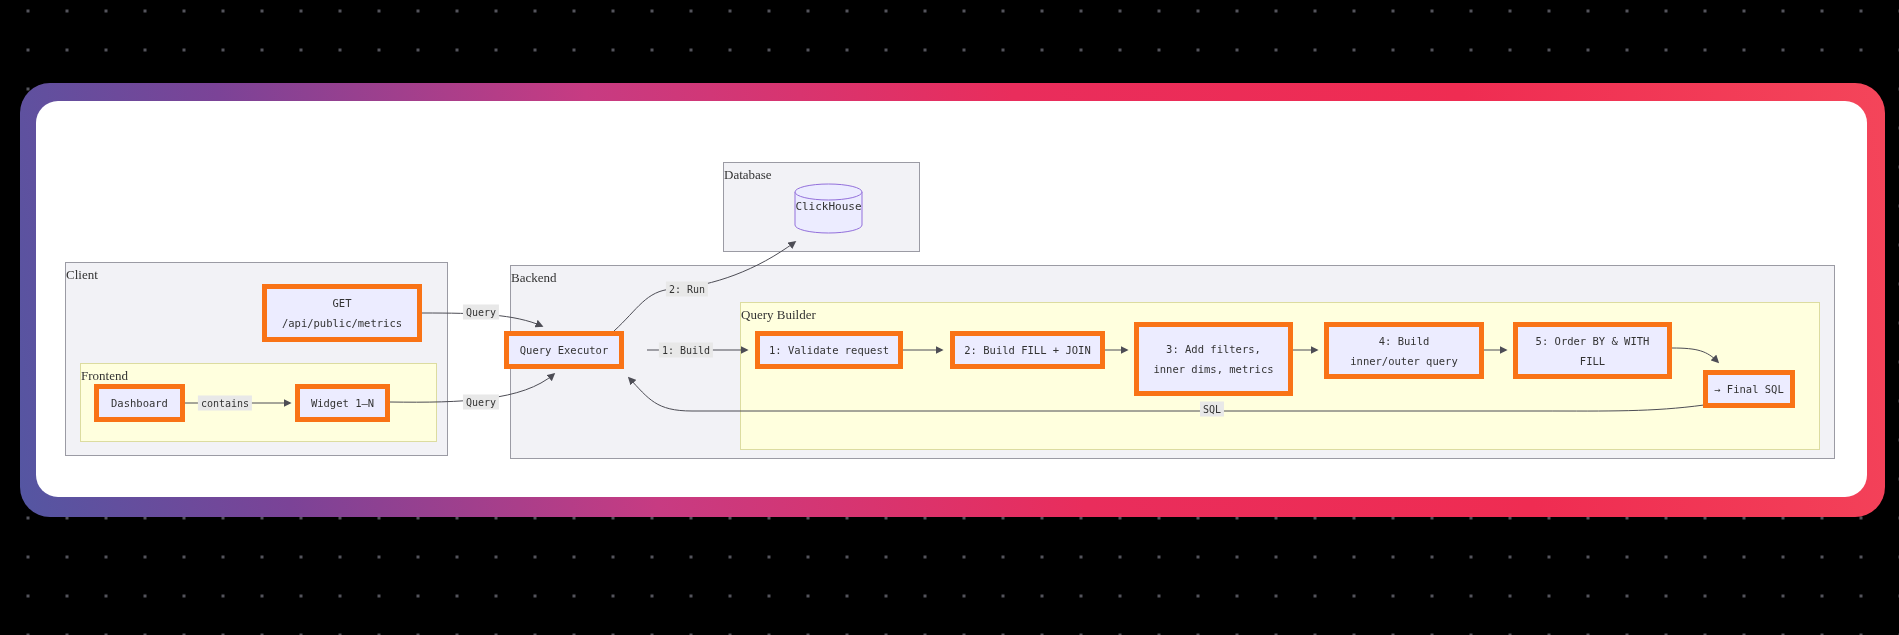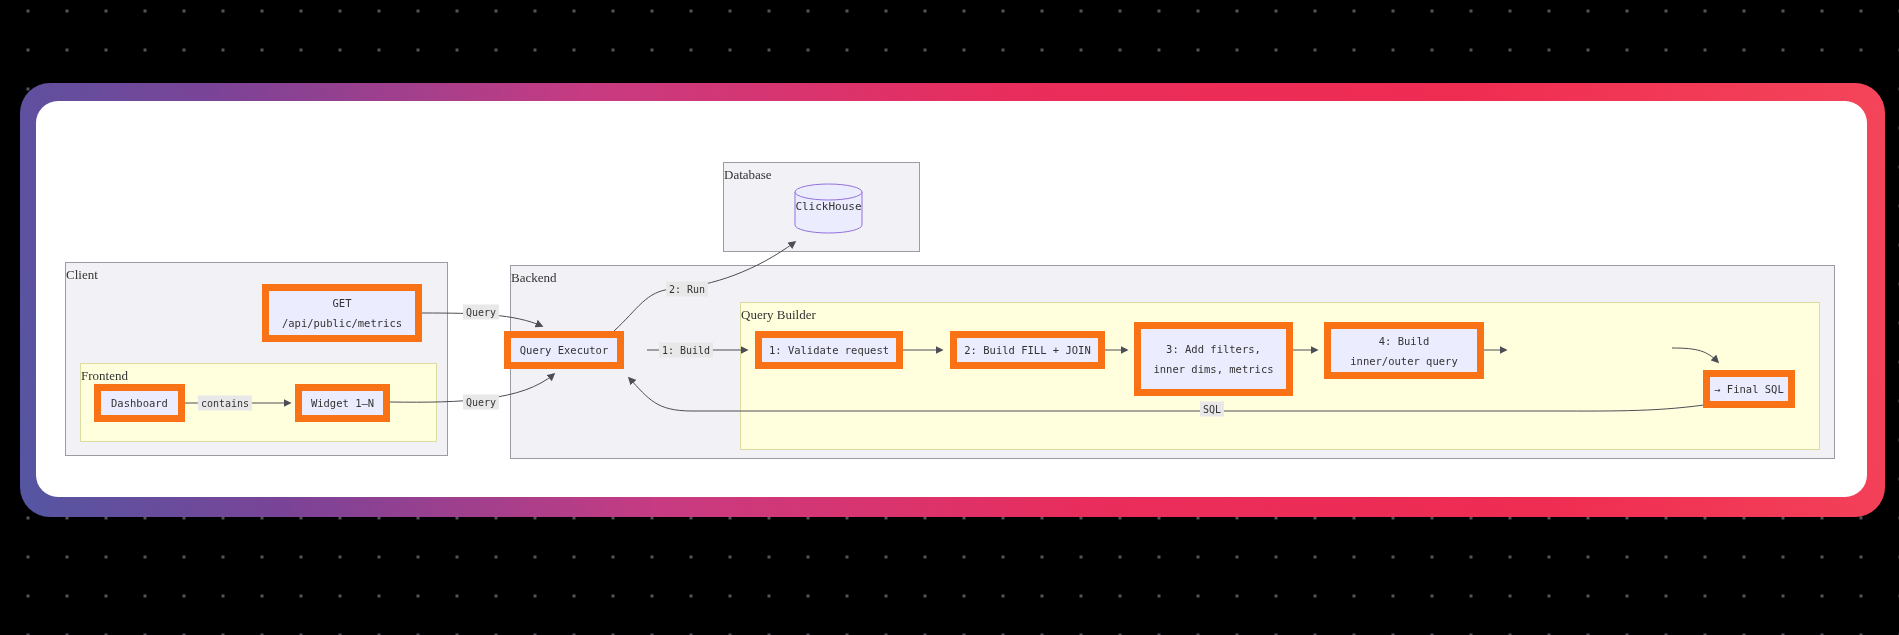--- a/index.html
+++ b/index.html
@@ -19,21 +19,21 @@
   }
   .card-inner{
     position:absolute;left:16px;top:18px;right:18px;bottom:20px;
     background:#ffffff;border-radius:22px;
   }
   .layer{position:absolute;left:0;top:0;width:1899px;height:635px;}
   .cluster{position:absolute;box-sizing:border-box;border:1px solid #9b9ba4;background:#f2f2f6;}
   .cluster.yellow{background:#ffffde;border-color:#dcdca0;}
   .cluster-label{width:100%;text-align:left;padding-top:4px;font-size:13px;color:#333333;font-family:Liberation Serif, serif;}
   .node{
-    position:absolute;box-sizing:border-box;border:7px solid #f97316;background:#ececff;
+    position:absolute;box-sizing:border-box;border:5px solid #f97316;background:#ececff;
     display:flex;align-items:center;justify-content:center;
     font-size:10.5px;line-height:20px;text-align:center;color:#333333;
   }
   .node span{white-space:pre-line;}
   .cyl{position:absolute;border:none;background:transparent;display:block;}
   .cyl svg{position:absolute;left:0;top:0;}
   .cyl-label{
     position:absolute;left:0;top:14px;width:100%;text-align:center;
     font-size:11px;color:#333333;
   }
@@ -118,20 +118,24 @@
     <span>2: Build FILL + JOIN</span>
   </div>
   <div class="node" style="left:1134px;top:322px;width:159px;height:74px">
     <span>3: Add filters,
 inner dims, metrics</span>
   </div>
   <div class="node" style="left:1324px;top:322px;width:160px;height:57px">
     <span>4: Build
 inner/outer query</span>
   </div>
+  <div class="node" style="left:1513px;top:322px;width:159px;height:57px">
+    <span>5: Order BY &amp; WITH
+FILL</span>
+  </div>
   <div class="node" style="left:1703px;top:370px;width:92px;height:38px">
     <span>→ Final SQL</span>
   </div>
 
   <div class="edge-label" style="left:481px;top:312px">Query</div>
   <div class="edge-label" style="left:481px;top:402px">Query</div>
   <div class="edge-label" style="left:225px;top:403px">contains</div>
   <div class="edge-label" style="left:687px;top:289px">2: Run</div>
   <div class="edge-label" style="left:686px;top:350px">1: Build</div>
   <div class="edge-label" style="left:1212px;top:409px">SQL</div>

